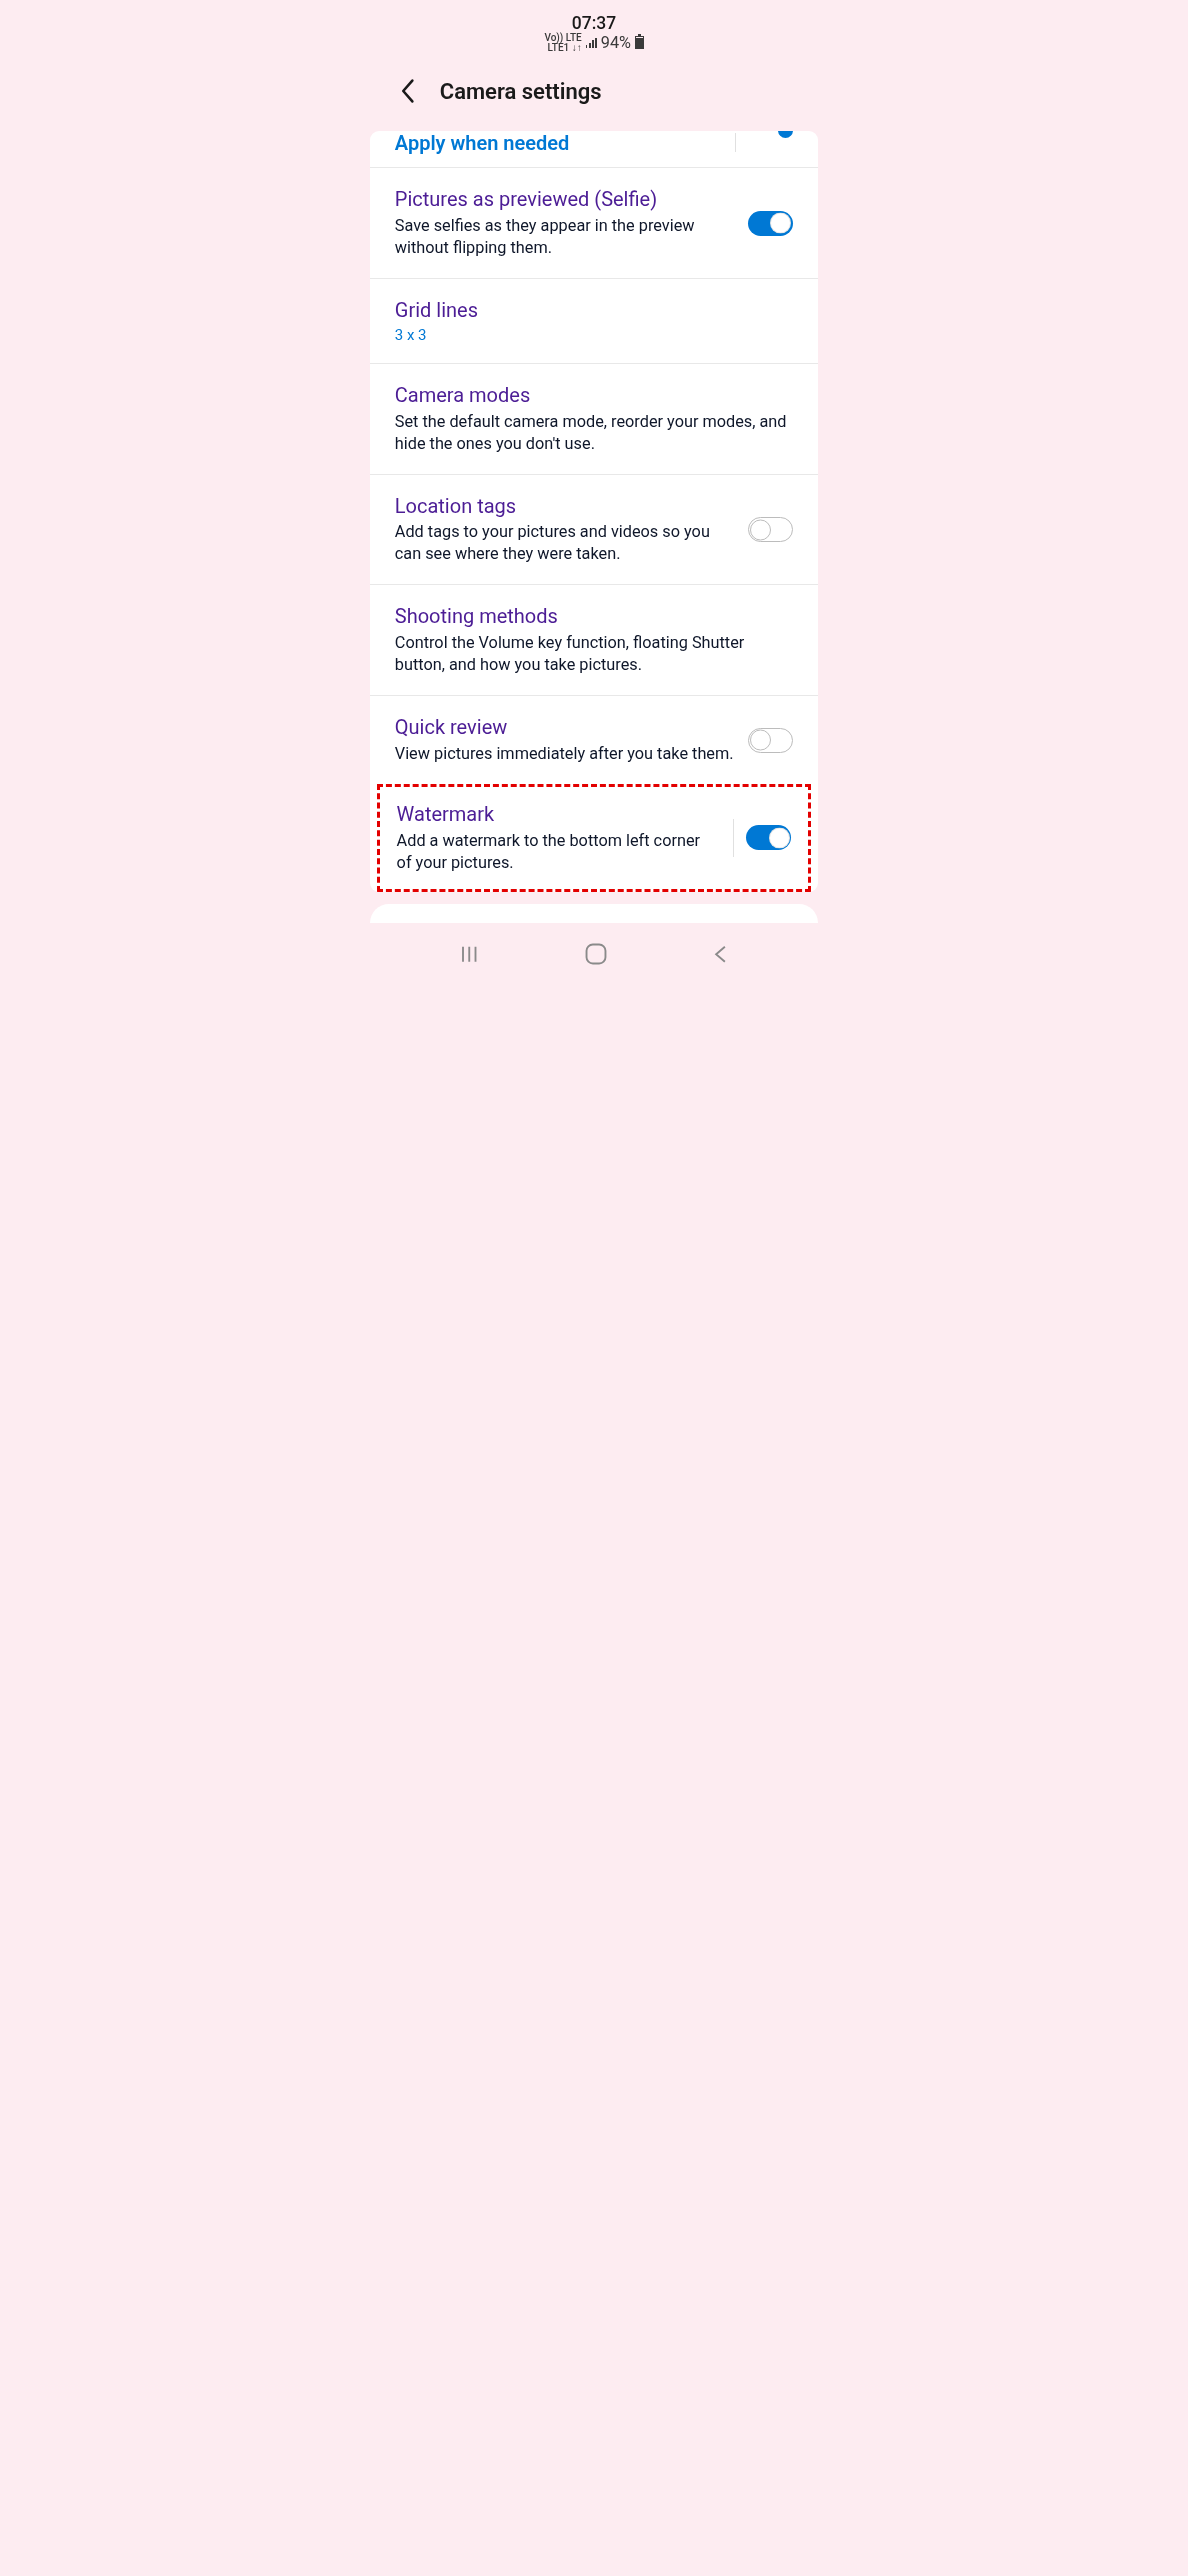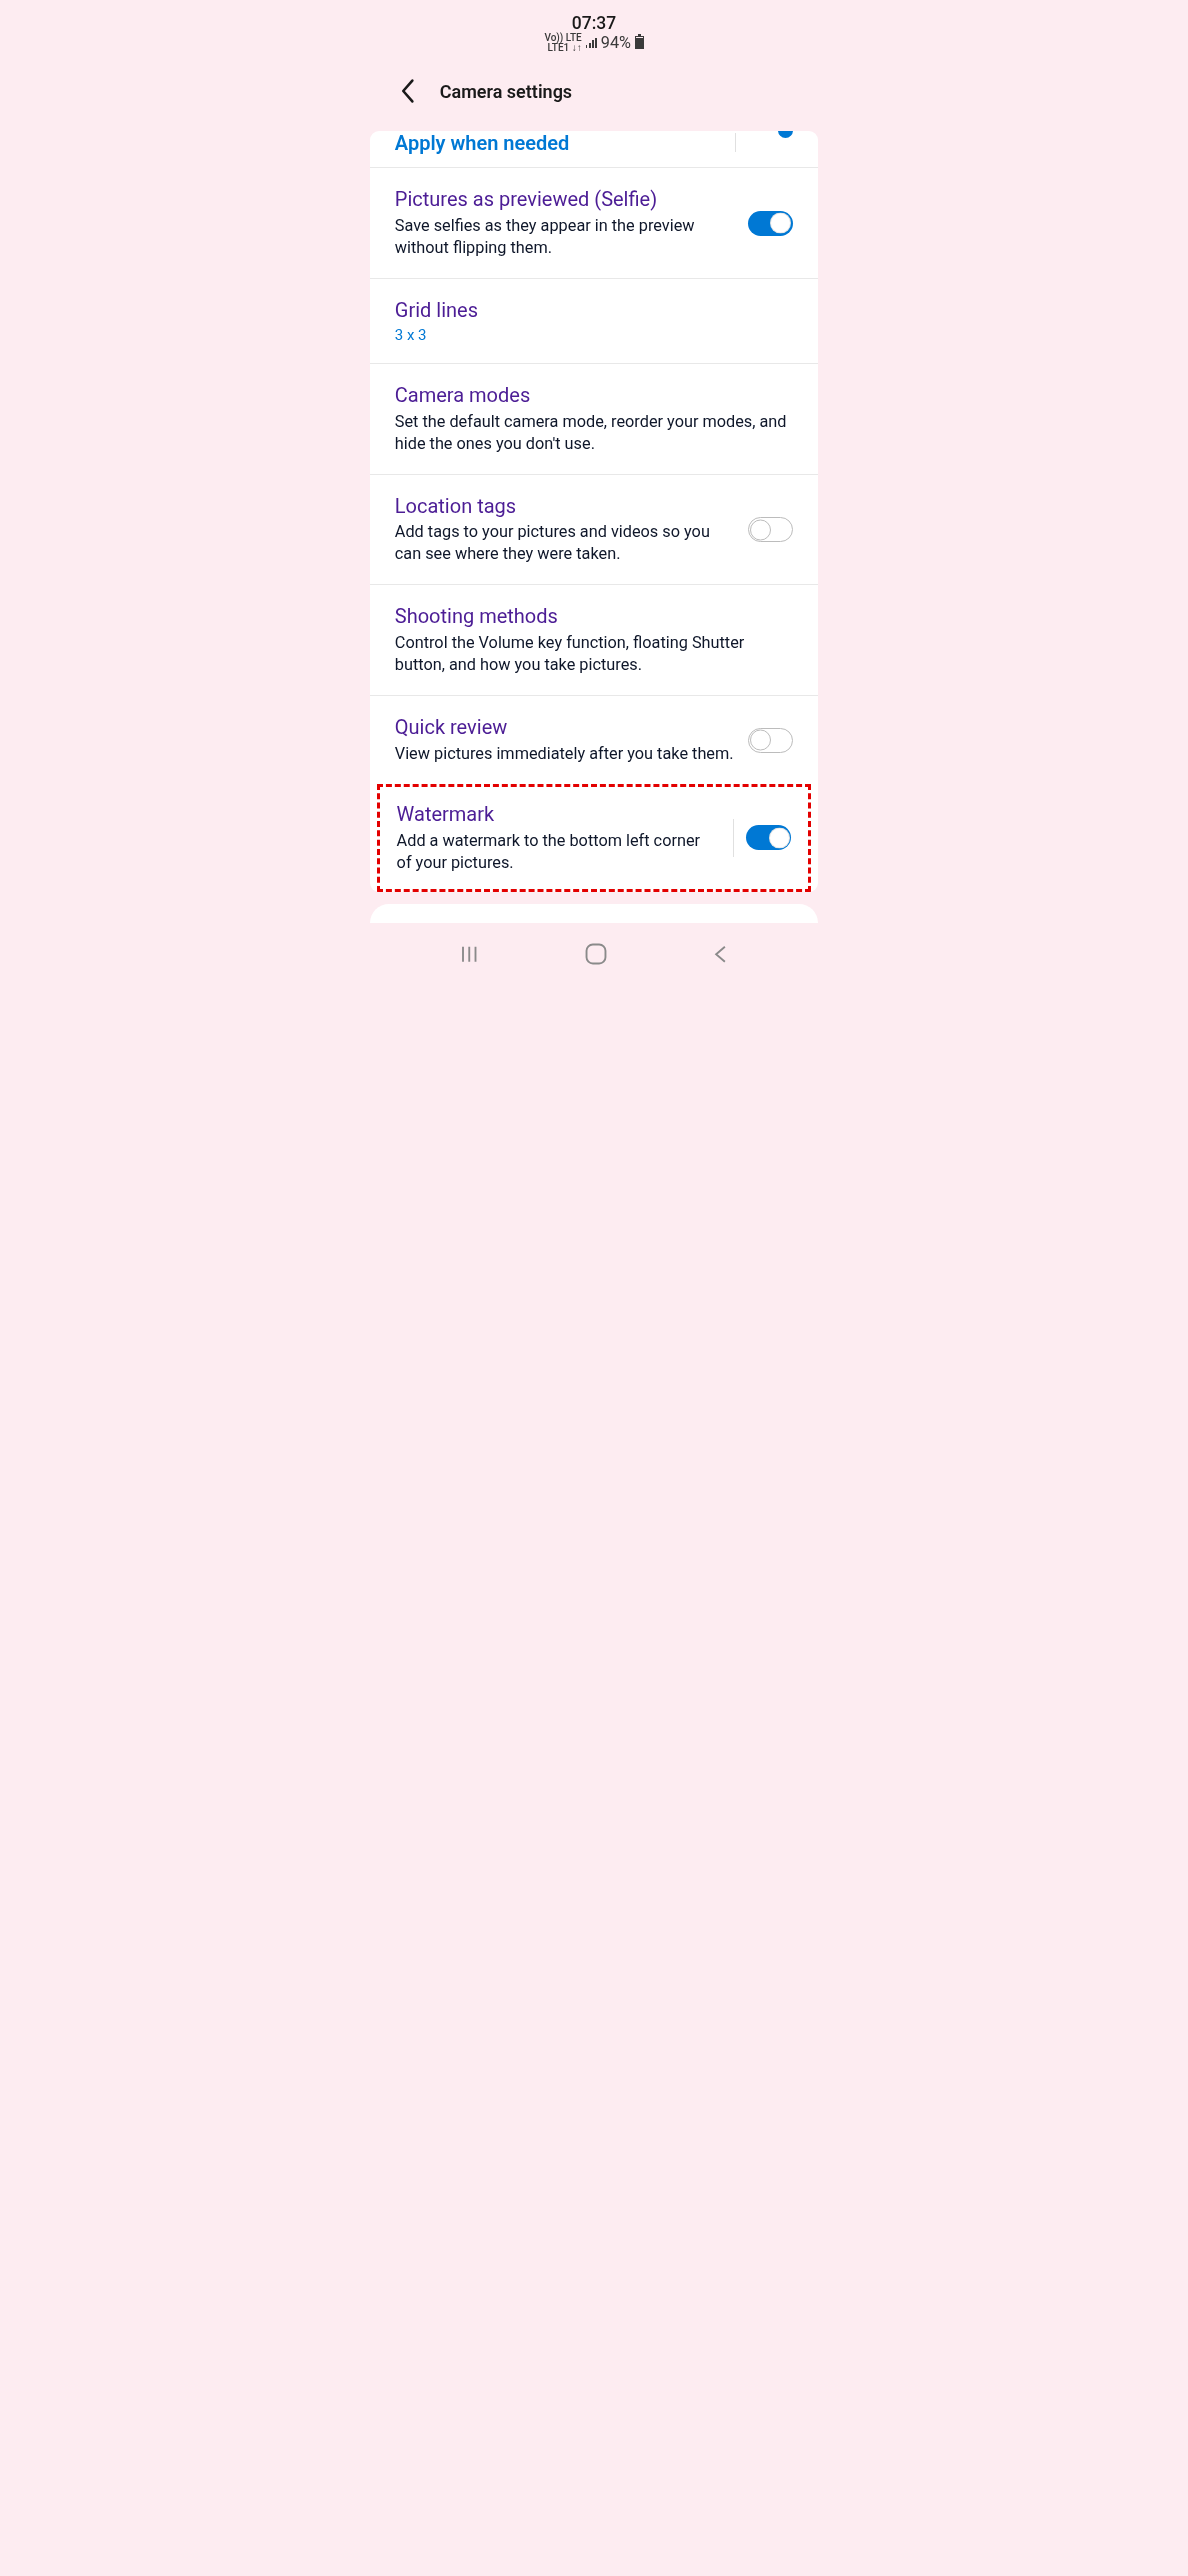--- a/index.html
+++ b/index.html
@@ -60,21 +60,21 @@
       background: #3a3a3a;
     }
     .header {
       display: flex;
       align-items: center;
       padding: 19px 30px 25px 30px;
       gap: 25px;
     }
     .back-icon svg { width: 16.3px; height: 26px; }
     .header-title {
-      font-size: 18px;
+      font-size: 22px;
       font-weight: 600;
       color: #1a1a1a;
     }
     .settings-card {
       background: #fff;
       border-radius: 9px;
       margin: 0 1.3px;
       overflow: hidden;
     }
     .setting-row {

